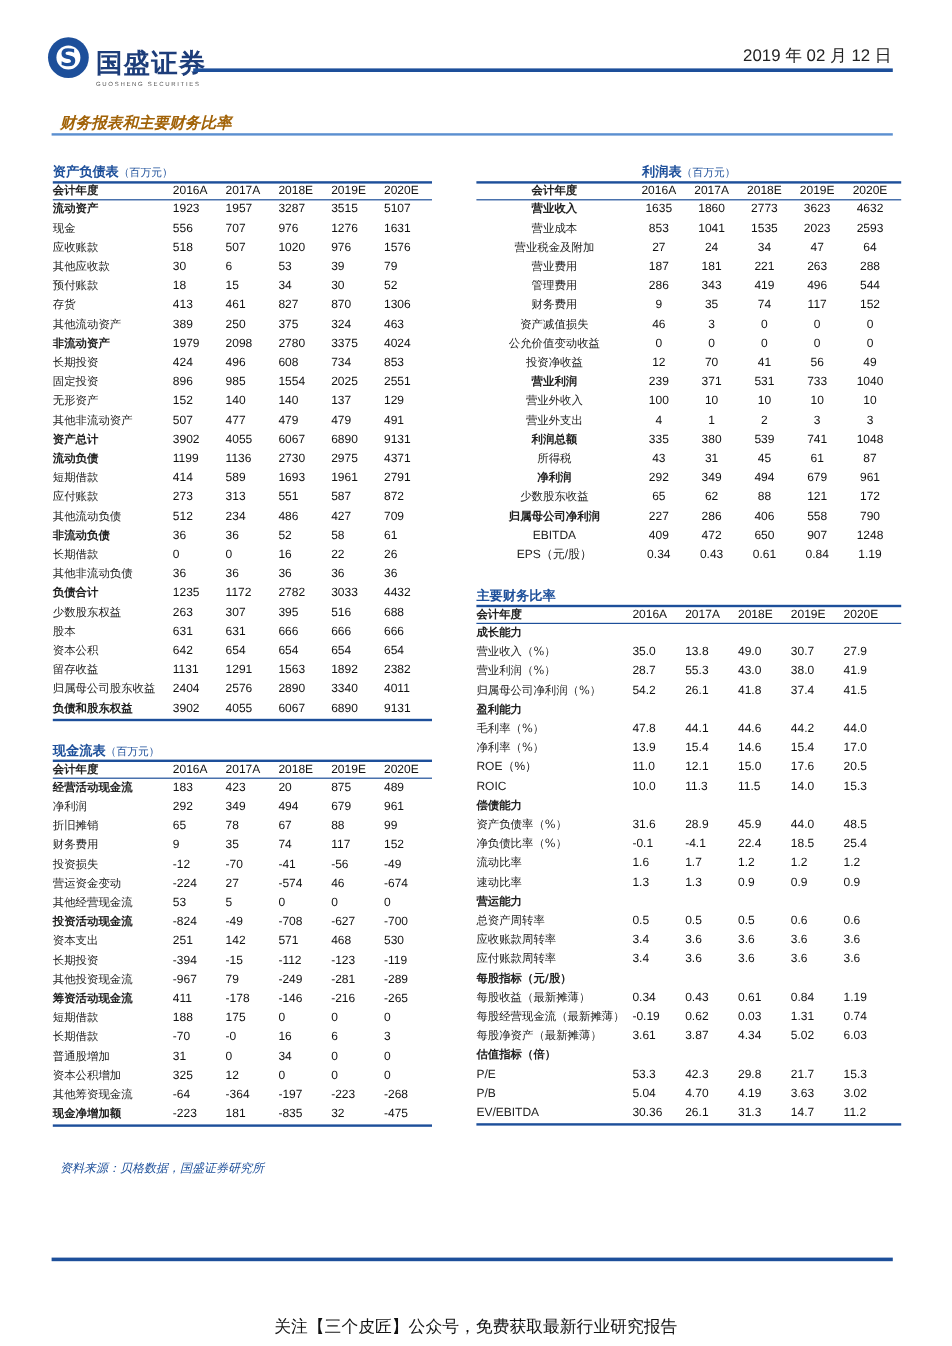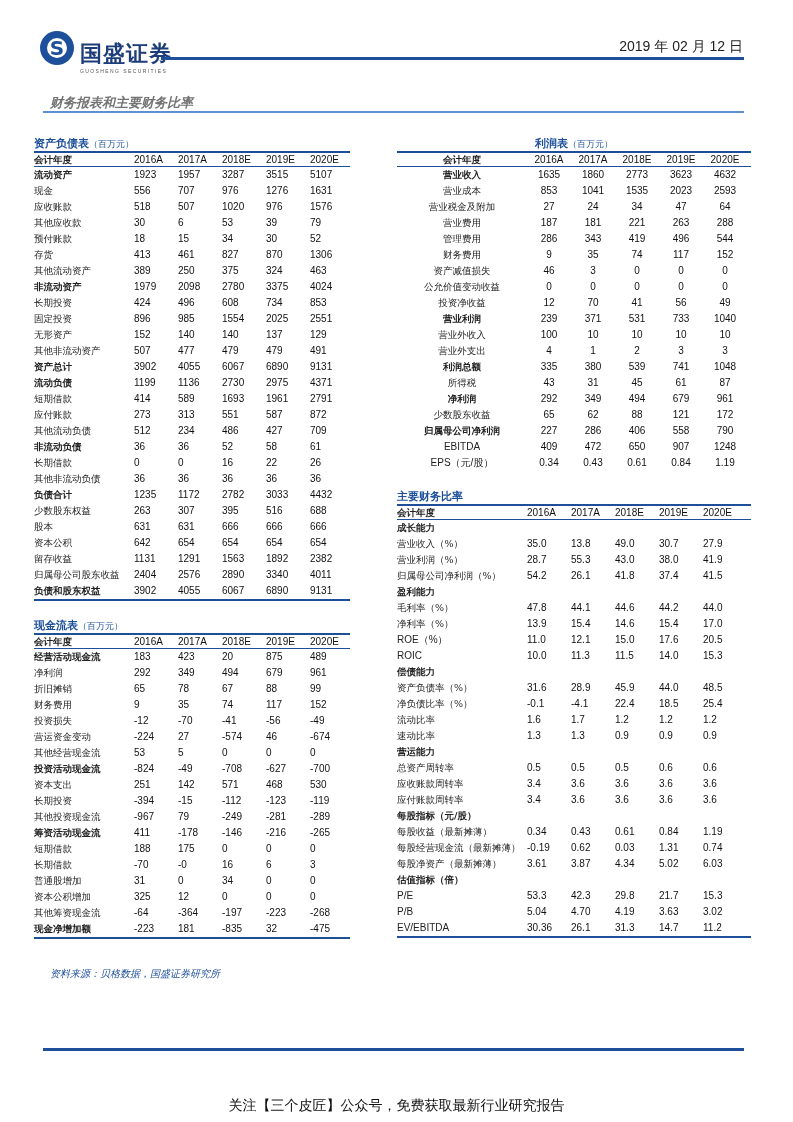--- a/index.html
+++ b/index.html
@@ -10,37 +10,37 @@
   .logo-mark { width: 34px; height: 34px; border-radius: 50%; background: #1d4f9a; position: relative; }
   .logo-mark::before { content: ""; position: absolute; left: 7px; top: 7px; width: 20px; height: 20px; border-radius: 50%; background: #fff; }
   .logo-mark::after { content: "S"; position: absolute; left: 0; top: 5px; width: 34px; text-align: center; font-weight: bold; font-size: 20px; color: #1d4f9a; font-family: "DejaVu Sans", sans-serif; }
   .logo-text { margin-left: 6px; margin-top: 20px; }
   .logo-cn { font-size: 22px; font-weight: bold; color: #1d3d7a; letter-spacing: 1px; font-family: "DejaVu Sans", sans-serif; line-height: 24px; }
   .logo-en { font-size: 5px; color: #555; letter-spacing: 1.4px; margin-top: 2px; }
 
   .date { position: absolute; right: 50px; top: 38px; font-size: 14px; color: #222; }
   .header-rule { position: absolute; left: 161px; right: 49px; top: 57px; height: 3px; background: #1d4f9a; }
 
-  .section-title { position: absolute; left: 50px; top: 94px; font-size: 13px; font-weight: bold; font-style: italic; color: #737373; font-family: "DejaVu Sans", sans-serif; }
+  .section-title { position: absolute; left: 50px; top: 94px; font-size: 13px; font-weight: bold; font-style: italic; color: #a16207; font-family: "DejaVu Sans", sans-serif; }
   .section-rule { position: absolute; left: 43px; right: 49px; top: 111px; height: 2px; background: #5b8fd0; }
 
   .tbl { position: absolute; font-size: 10px; }
   .tbl-title { font-size: 11px; font-weight: bold; color: #1d4f9a; height: 14px; line-height: 14px; font-family: "DejaVu Sans", sans-serif; }
   .tbl-title .unit { font-weight: normal; font-size: 9px; color: #1d4f9a; }
   .tbl-head { display: flex; height: 16px; line-height: 14px; border-top: 2px solid #1d4f9a; border-bottom: 1px solid #1d4f9a; color: #1d4f9a; }
   .tbl-head .lbl { font-weight: bold; font-family: "DejaVu Sans", sans-serif; }
   .row { display: flex; height: 16px; line-height: 16px; }
   .row.bold .lbl { font-weight: bold; font-family: "DejaVu Sans", sans-serif; }
   .row.cat .lbl { font-weight: bold; font-family: "DejaVu Sans", sans-serif; }
   .lbl { flex: 0 0 auto; white-space: nowrap; font-family: "DejaVu Serif", serif; font-size: 9.5px; color: #222; }
   .lbl.latin { font-family: "Liberation Sans", sans-serif; font-size: 10px; }
   .c { flex: 0 0 auto; white-space: nowrap; font-size: 10px; color: #111; }
   .tbl-bottom { border-top: 2px solid #1d4f9a; height: 0; }
 
-  #bs, #cf { left: 34px; width: 316px; }
+  #bs, #cf { left: 44px; width: 316px; }
   #bs .lbl, #cf .lbl { width: 100px; }
   #bs .c, #cf .c { width: 44px; }
   #is, #fr { left: 397px; width: 354px; }
   #is .lbl, #fr .lbl { width: 130px; }
   #is .c, #fr .c { width: 44px; }
 
   #bs { top: 137px; }
   #cf { top: 619px; }
   #is { top: 137px; text-align: center; }
   #fr { top: 490px; }

